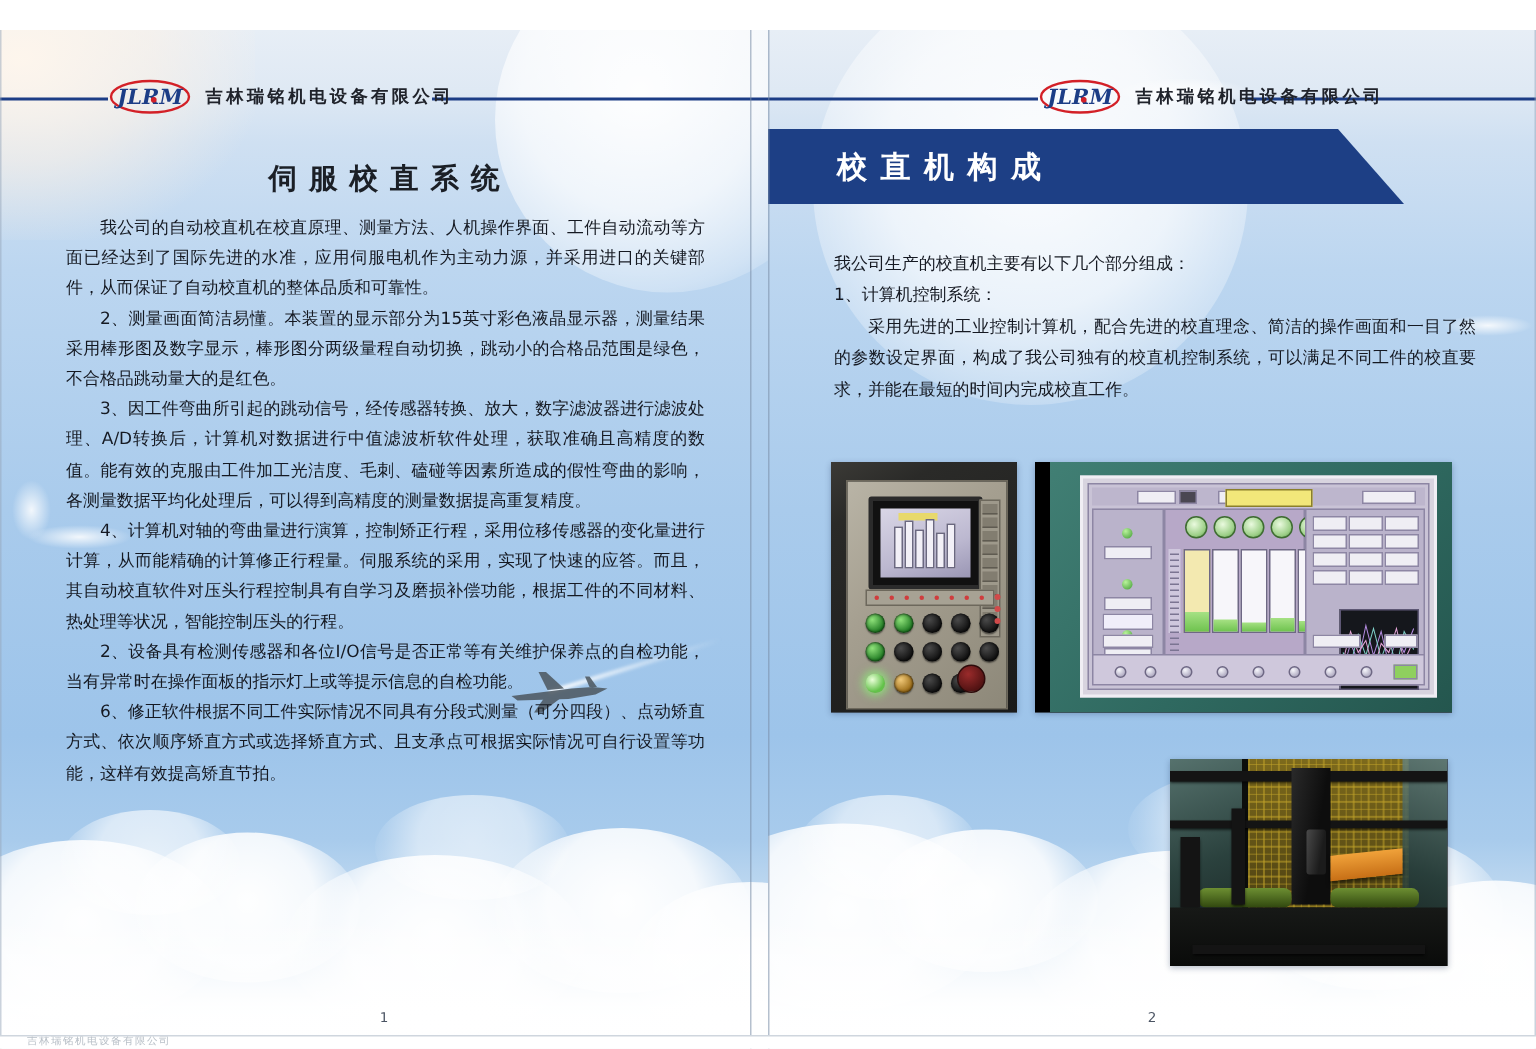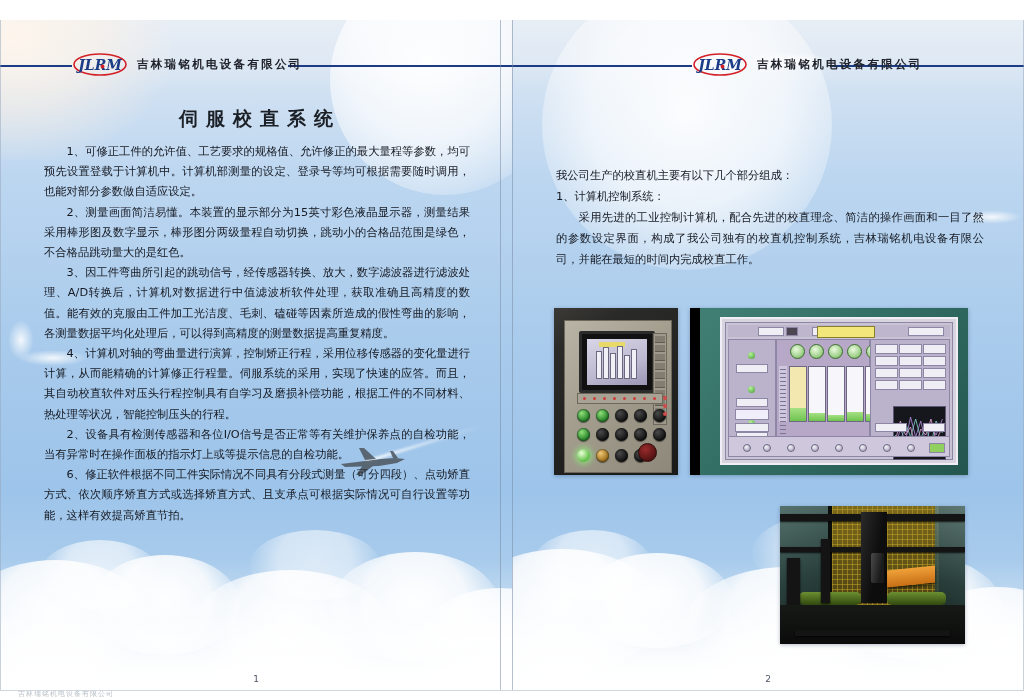--- a/index.html
+++ b/index.html
@@ -537,21 +537,21 @@
               <circle cx="30.5" cy="14.5" r="1.9" fill="#d32027"></circle>
             </svg>
           </span>
           <span class="brand-name">吉林瑞铭机电设备有限公司</span>
         </div>
       </div>
 
       <div class="page-title">伺服校直系统</div>
 
       <div class="body-copy">
-        <p class="ind">1、可修正工件的允许值、工艺要求的规格值、允许修正的最大量程等参数，均可预先设置登载于计算机中。计算机部测量的设定、登录号等均可根据需要随时调用，也能对部分参数做自适应设定。</p>
+        <p class="ind">我公司的自动校直机在校直原理、测量方法、人机操作界面、工件自动流动等方面已经达到了国际先进的水准，应用伺服电机作为主动力源，并采用进口的关键部件，从而保证了自动校直机的整体品质和可靠性。</p>
         <p class="ind">2、测量画面简洁易懂。本装置的显示部分为15英寸彩色液晶显示器，测量结果采用棒形图及数字显示，棒形图分两级量程自动切换，跳动小的合格品范围是绿色，不合格品跳动量大的是红色。</p>
         <p class="ind">3、因工件弯曲所引起的跳动信号，经传感器转换、放大，数字滤波器进行滤波处理、A/D转换后，计算机对数据进行中值滤波析软件处理，获取准确且高精度的数值。能有效的克服由工件加工光洁度、毛刺、磕碰等因素所造成的假性弯曲的影响，各测量数据平均化处理后，可以得到高精度的测量数据提高重复精度。</p>
         <p class="ind">4、计算机对轴的弯曲量进行演算，控制矫正行程，采用位移传感器的变化量进行计算，从而能精确的计算修正行程量。伺服系统的采用，实现了快速的应答。而且，其自动校直软件对压头行程控制具有自学习及磨损补偿功能，根据工件的不同材料、热处理等状况，智能控制压头的行程。</p>
         <p class="ind">2、设备具有检测传感器和各位I/O信号是否正常等有关维护保养点的自检功能，当有异常时在操作面板的指示灯上或等提示信息的自检功能。</p>
         <p class="ind">6、修正软件根据不同工件实际情况不同具有分段式测量（可分四段）、点动矫直方式、依次顺序矫直方式或选择矫直方式、且支承点可根据实际情况可自行设置等功能，这样有效提高矫直节拍。</p>
 
       </div>
 
       <div class="pagenum">1</div>
     </div>
@@ -581,25 +581,28 @@
             <svg width="56" height="25" viewBox="0 0 56 25">
               <ellipse cx="28" cy="12.5" rx="26" ry="10.5" fill="none" stroke="#d32027" stroke-width="1.6"></ellipse>
               <text x="28" y="17.5" text-anchor="middle" font-family="DejaVu Serif, Liberation Serif, serif" font-size="14" font-weight="bold" font-style="italic" fill="#1c3d86">JLRM</text>
               <circle cx="30.5" cy="14.5" r="1.9" fill="#d32027"></circle>
             </svg>
           </span>
           <span class="brand-name">吉林瑞铭机电设备有限公司</span>
         </div>
       </div>
 
+      <div class="banner">
+        <span class="banner-text">校直机构成</span>
+      </div>
 
       <div class="right-copy" id="rc-intro">
         <p>我公司生产的校直机主要有以下几个部分组成：</p>
         <p>1、计算机控制系统：</p>
-        <p class="ind">采用先进的工业控制计算机，配合先进的校直理念、简洁的操作画面和一目了然的参数设定界面，构成了我公司独有的校直机控制系统，吉林瑞铭机电设备有限公司，并能在最短的时间内完成校直工作。</p>
+        <p class="ind">采用先进的工业控制计算机，配合先进的校直理念、简洁的操作画面和一目了然的参数设定界面，构成了我公司独有的校直机控制系统，可以满足不同工件的校直要求，并能在最短的时间内完成校直工作。</p>
       </div>
 
 
       <div class="pagenum">2</div>
     </div>
 
     <div class="photo" id="photo-panel">
       <div class="cab">
         <div class="door">
           <div class="hmi">

